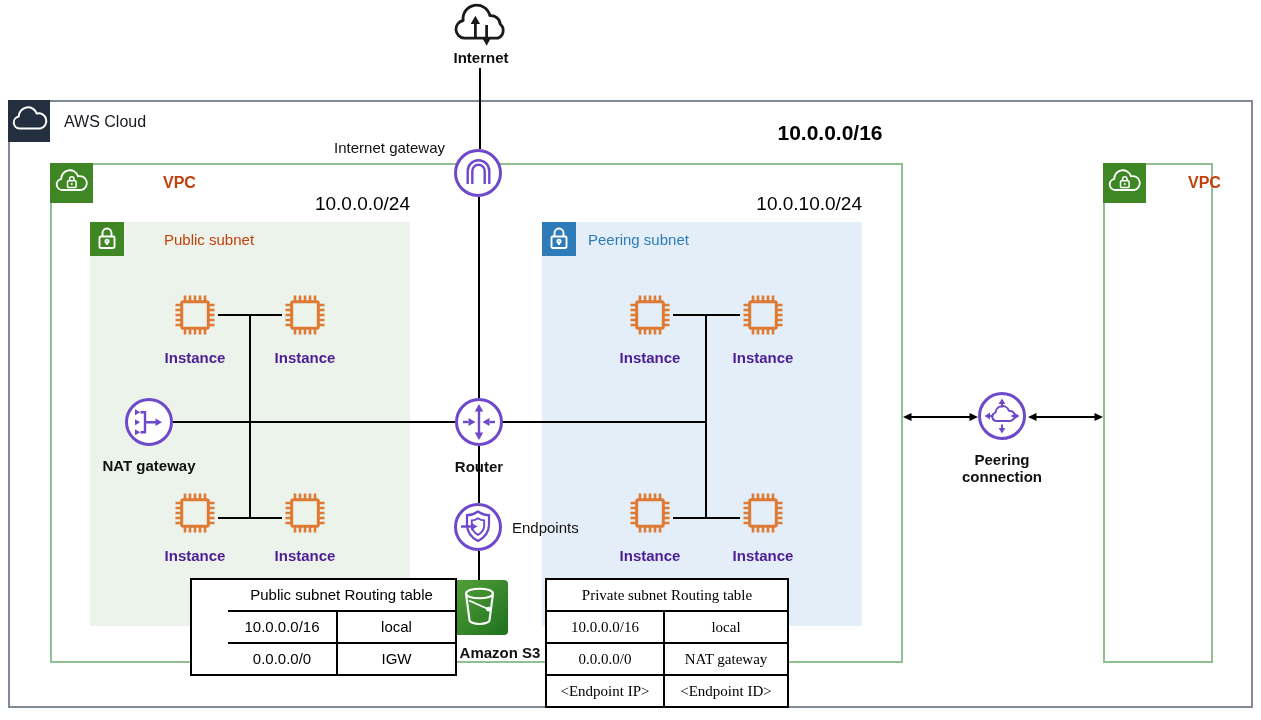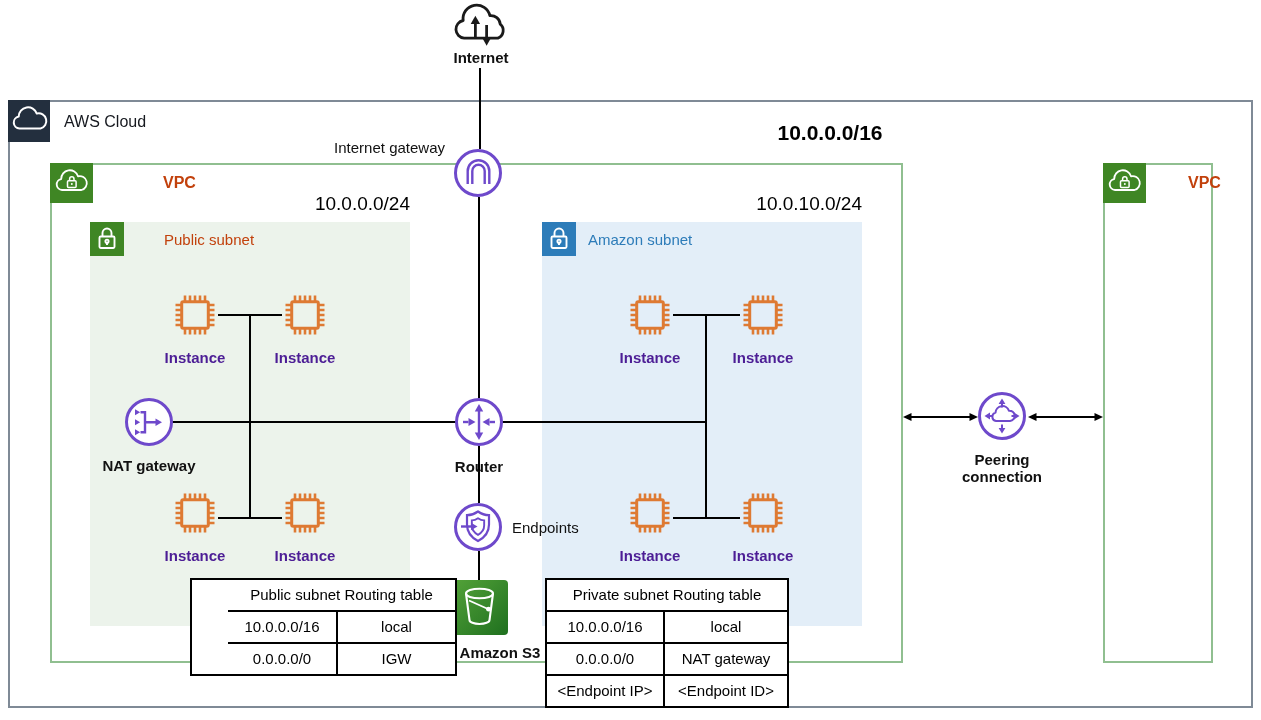--- a/index.html
+++ b/index.html
@@ -127,21 +127,21 @@
   <div class="icon-sq" style="left:542px; top:222px; width:34px; height:34px; background:#2d7cb9;">
     <svg width="34" height="34" viewBox="0 0 34 34">
       <g stroke="#fff" stroke-width="1.9" fill="none">
         <path d="M12.5 14.5 V11 a4.5 4.5 0 0 1 9 0 v3.5"></path>
         <rect x="9.5" y="14.5" width="15" height="11.5" rx="1.2"></rect>
         <circle cx="17" cy="19.2" r="1.6"></circle>
         <path d="M17 20.8 V23"></path>
       </g>
     </svg>
   </div>
-  <div class="label blue-txt" style="left:588px; top:231px; font-size:15px;">Amazon subnet</div>
+  <div class="label blue-txt" style="left:588px; top:231px; font-size:15px;">Peering subnet</div>
   <div class="label t-right" style="left:722px; top:193px; width:140px; font-size:19px; color:#000;">10.0.10.0/24</div>
 
   <div class="chip" style="left:172px; top:292px;">
     <svg width="46" height="46" viewBox="0 0 46 46">
         <g stroke="#de7a33" fill="none" stroke-width="2.6">
       <rect x="9.7" y="9.7" width="26.6" height="26.6" rx="1.5" stroke-width="3"></rect>
       <path d="M13 3.5V9.5 M18 3.5V9.5 M23 3.5V9.5 M28 3.5V9.5 M33 3.5V9.5"></path>
       <path d="M13 36.5v6 M18 36.5v6 M23 36.5v6 M28 36.5v6 M33 36.5v6"></path>
       <path d="M3.5 13h6 M3.5 18h6 M3.5 23h6 M3.5 28h6 M3.5 33h6"></path>
       <path d="M36.5 13h6 M36.5 18h6 M36.5 23h6 M36.5 28h6 M36.5 33h6"></path>
@@ -336,21 +336,21 @@
     <div class="rt-row">
       <div class="rt-cell c1">10.0.0.0/16</div>
       <div class="rt-cell c2">local</div>
     </div>
     <div class="rt-row">
       <div class="rt-cell c1">0.0.0.0/0</div>
       <div class="rt-cell c2">IGW</div>
     </div>
   </div>
 
-  <div class="rt priv" style="left:545px; top:578px; width:240px;">
+  <div class="rt priv" style="left:545px; top:578px; width:240px;font-family:Liberation Serif, serif;">
     <div class="rt-title">Private subnet Routing table</div>
     <div class="rt-row">
       <div class="rt-cell c1">10.0.0.0/16</div>
       <div class="rt-cell c2">local</div>
     </div>
     <div class="rt-row">
       <div class="rt-cell c1">0.0.0.0/0</div>
       <div class="rt-cell c2">NAT gateway</div>
     </div>
     <div class="rt-row">

